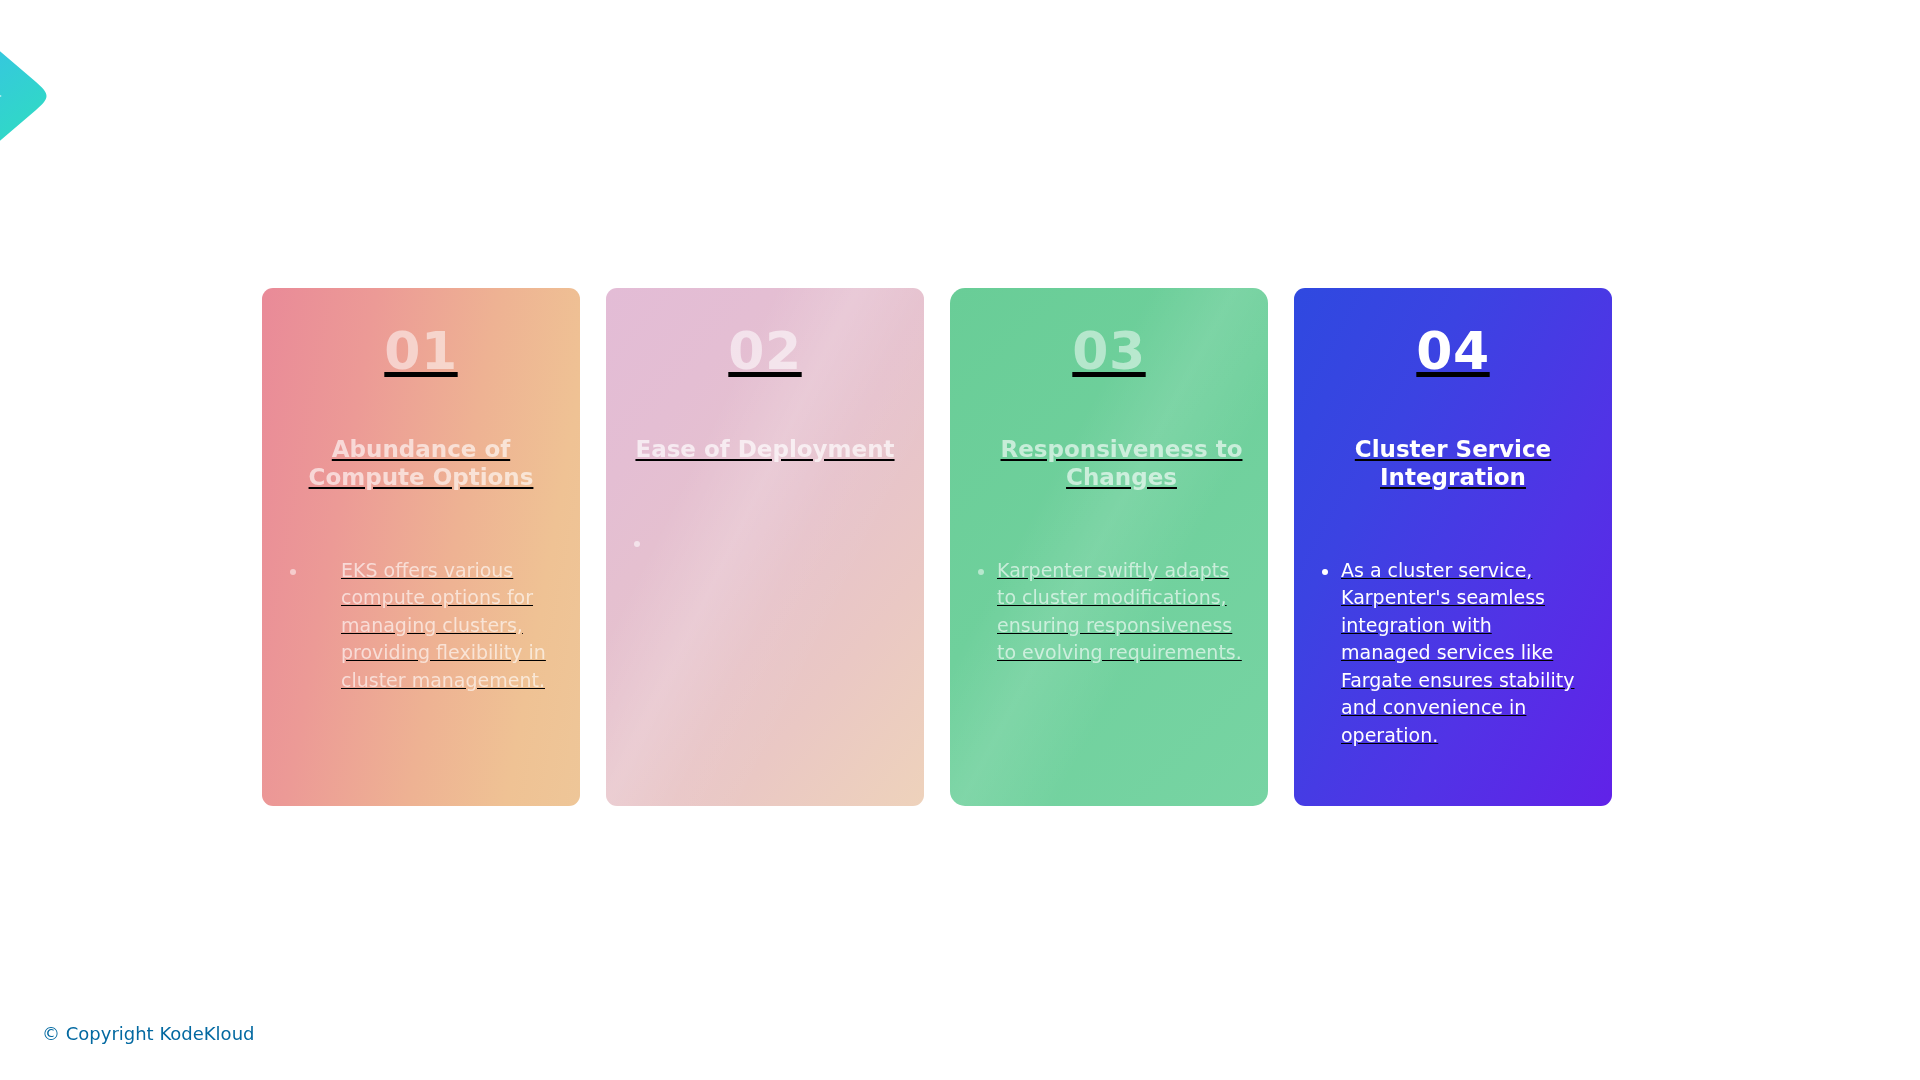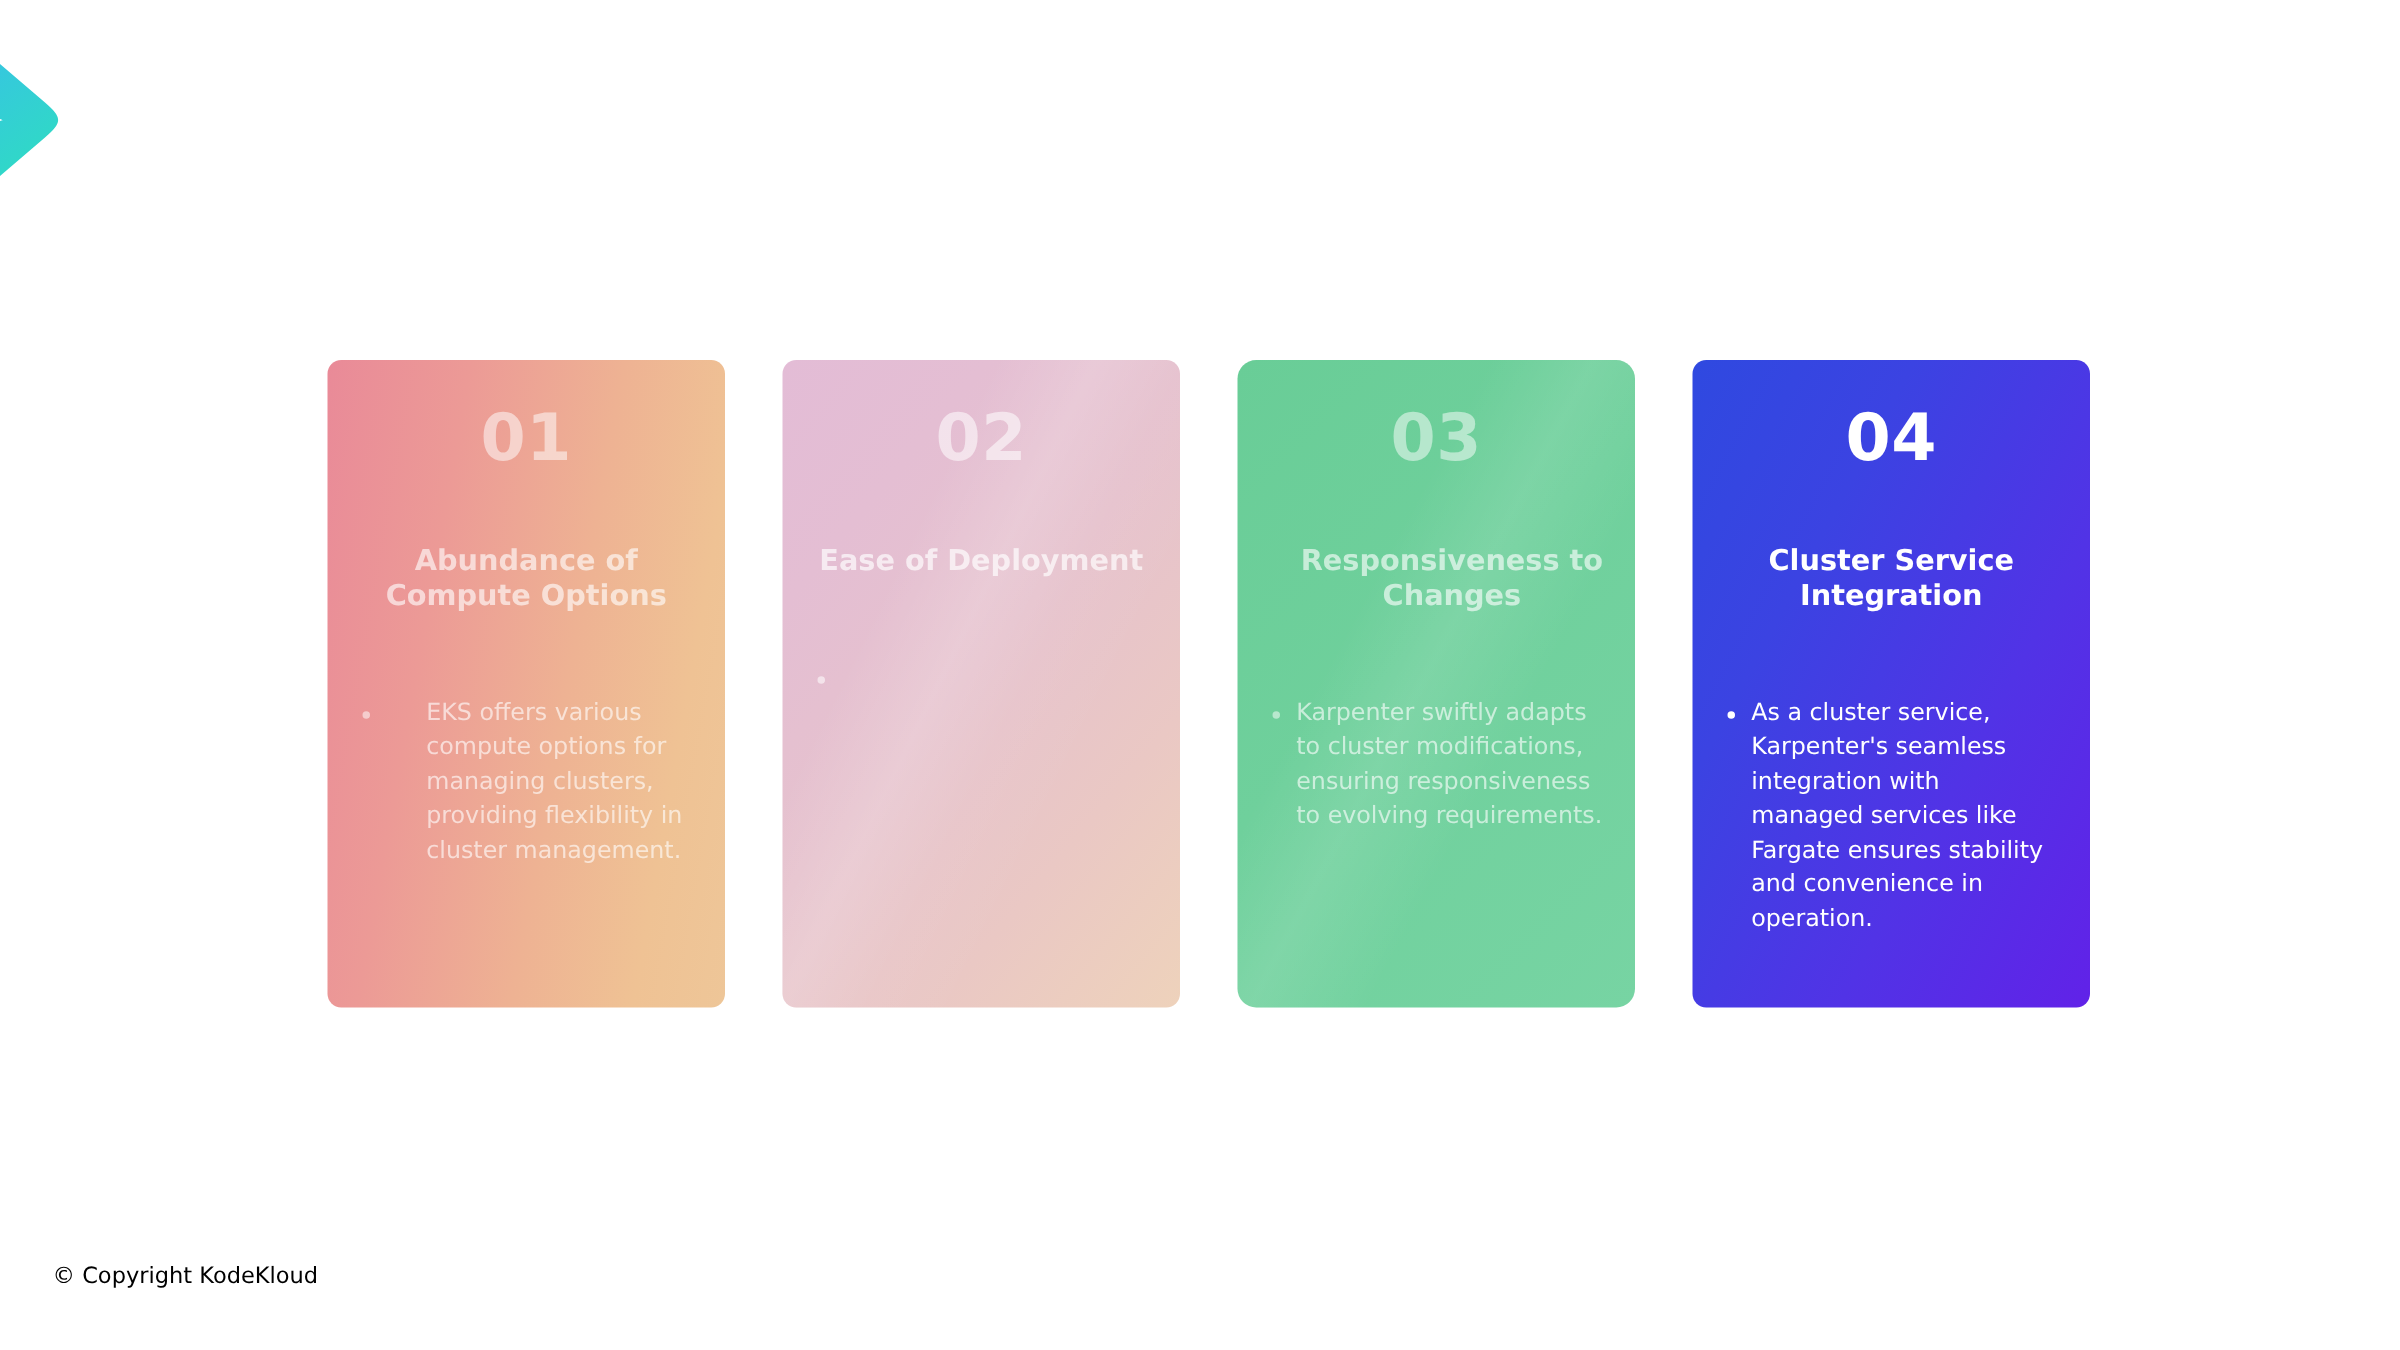--- a/index.html
+++ b/index.html
@@ -39,21 +39,22 @@
     color:#191b1f;
     font-family:"DejaVu Sans", sans-serif;
     white-space:nowrap;
   }
 
   
   .cards {
     position:absolute;
     left:262px; top:288px;
     display:flex;
-    gap:46px;
+    gap:26px;
+    text-decoration:underline;
   }
   .card {
     position:relative;
     width:318px;
     min-height:518px;
     border-radius:11px;
     padding:26px 22px 30px 22px;
     overflow:hidden;
     display:flex;
     flex-direction:column;
@@ -145,23 +146,23 @@
   .c4 { background:linear-gradient(118deg,#2f49e0 0%,#3b43e2 30%,#5133e6 66%,#6122e8 100%); }
   .c4 .card-number { color:#ffffff; }
   .c4 .card-title  { color:#ffffff; }
   .c4 .bullet-text { color:#ffffff; }
   .c4 .bullet-dot  { background:#ffffff; }
   .c4 .card-body   { margin-top:66px; }
 
   
   .footer {
     position:absolute;
-    left:42px; bottom:49px;
+    left:42px; bottom:36px;
     font-size:18px;
-    color:#000000;
+    color:#0369a1;
     font-family:"DejaVu Sans", sans-serif;
   }
 </style>
 </head>
 <body>
 
 <div class="slide">
 
   <div class="header">
 

